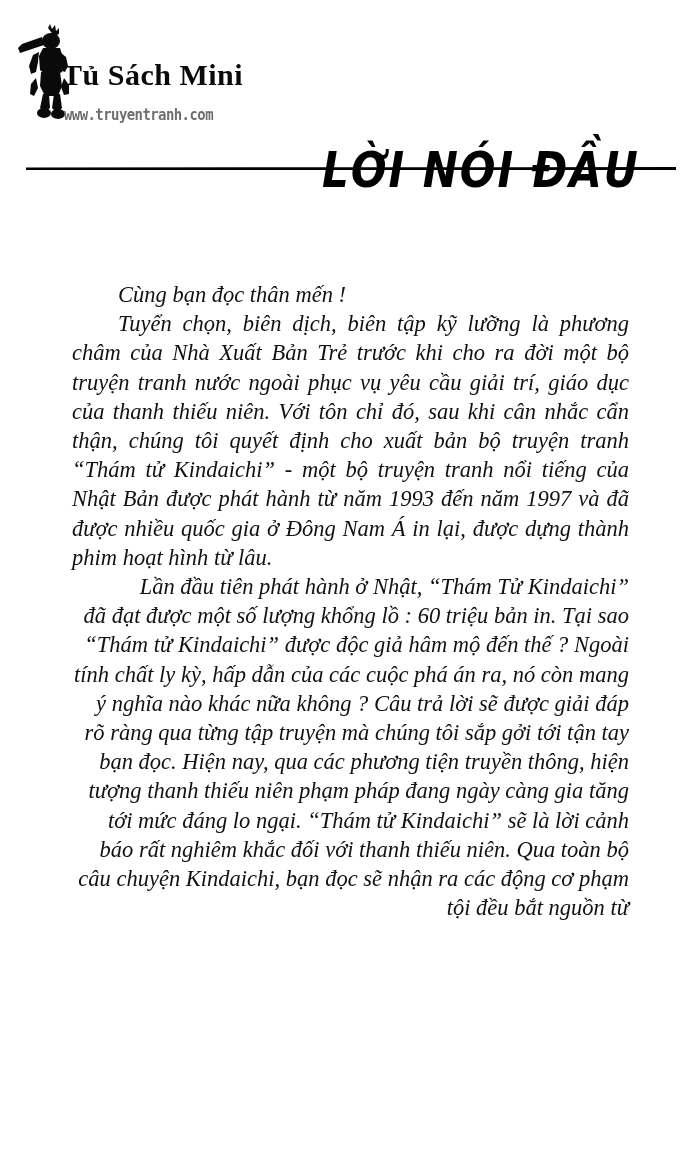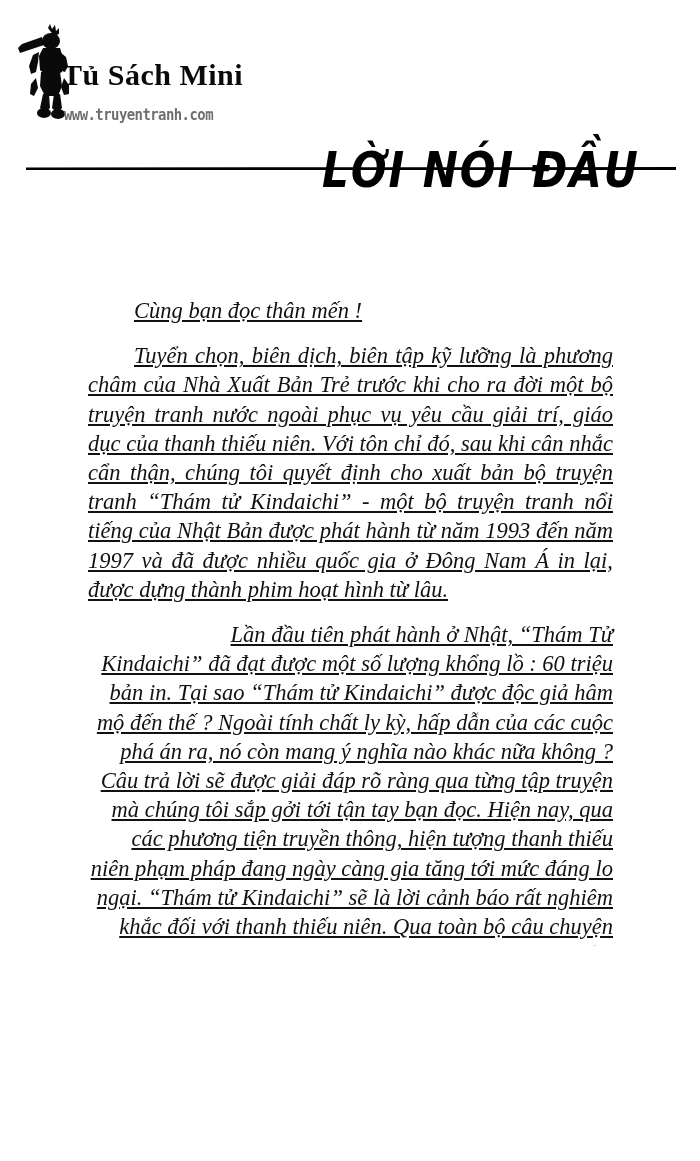--- a/index.html
+++ b/index.html
@@ -95,23 +95,22 @@
     font-family: "Liberation Serif", "DejaVu Serif", serif;
     font-style: italic;
     font-size: 22.5px;
     line-height: 29.2px;
     color: #111111;
     text-align: justify;
     text-justify: inter-word;
   }
 
   .body-copy p {
-    margin: 16px;
+    margin: 0;
     text-indent: 46px;
-    text-decoration: underline;
   }
 
   .body-copy p:last-child {
     text-align: right;
   }
 
   
   .page-number {
     position: absolute;
     left: 330px;

